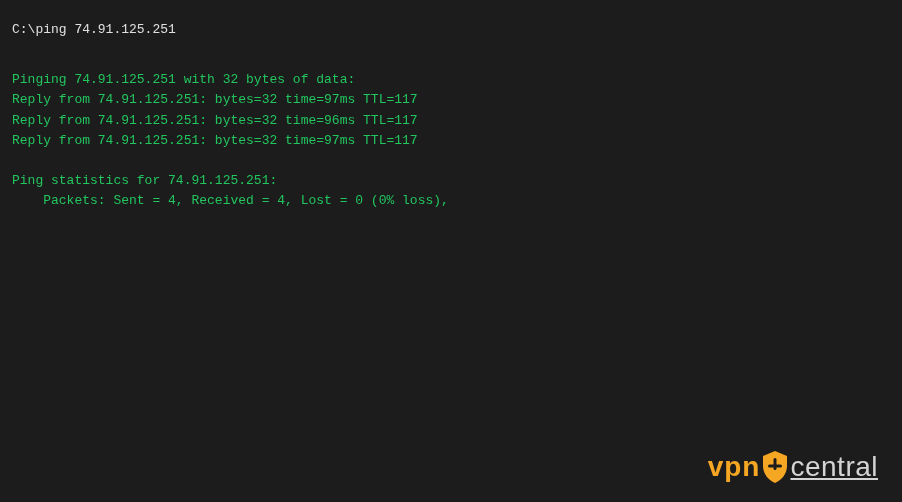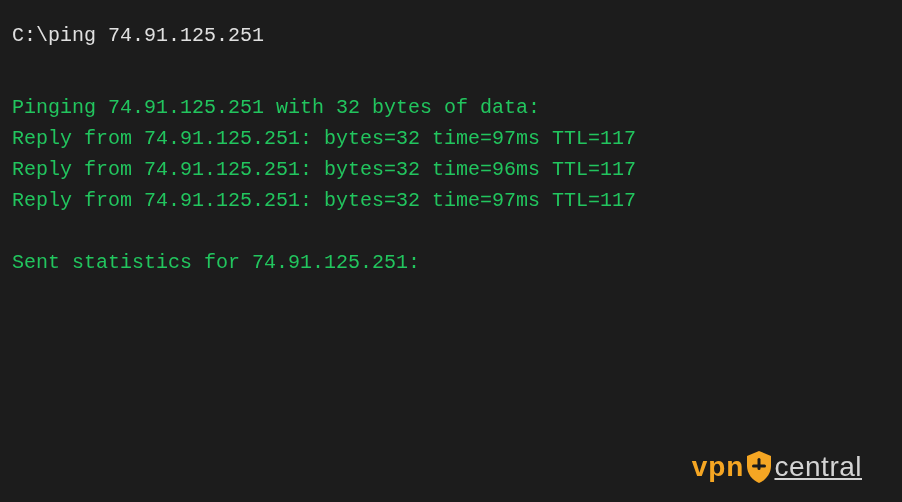--- a/index.html
+++ b/index.html
@@ -16,21 +16,21 @@
       font-family: 'Courier New', Courier, monospace;
       position: relative;
     }
 
     .terminal {
       width: 100%;
       height: 100%;
       background-color: #1c1c1c;
       padding: 20px 12px;
       color: #e0e0e0;
-      font-size: 20px;
+      font-size: 13px;
       line-height: 1.55;
     }
 
     .terminal-line {
       white-space: pre;
       display: block;
       color: #22c55e;
     }
 
     .terminal-line.command {
@@ -38,21 +38,21 @@
       margin-bottom: 10px;
     }
 
     .terminal-line.blank {
       height: 1.55em;
     }
 
     .branding {
       position: absolute;
       bottom: 18px;
-      right: 40px;
+      right: 24px;
       display: flex;
       align-items: center;
       gap: 0px;
     }
 
     .vpn-text {
       color: #f5a623;
       font-size: 28px;
       font-weight: 900;
       font-family: Arial, sans-serif;
@@ -78,21 +78,22 @@
 <body>
 
 <div class="terminal">
   <span class="terminal-line command">C:\ping 74.91.125.251</span>
   <span class="terminal-line blank">&nbsp;</span>
   <span class="terminal-line">Pinging 74.91.125.251 with 32 bytes of data:</span>
   <span class="terminal-line">Reply from 74.91.125.251: bytes=32 time=97ms TTL=117</span>
   <span class="terminal-line">Reply from 74.91.125.251: bytes=32 time=96ms TTL=117</span>
   <span class="terminal-line">Reply from 74.91.125.251: bytes=32 time=97ms TTL=117</span>
   <span class="terminal-line blank">&nbsp;</span>
-  <span class="terminal-line">Sent statistics for 74.91.125.251:</span>
+  <span class="terminal-line">Ping statistics for 74.91.125.251:</span>
+  <span class="terminal-line">    Packets: Sent = 4, Received = 4, Lost = 0 (0% loss),</span>
 </div>
 
 <div class="branding">
   <span class="vpn-text">vpn</span>
   <svg class="shield-svg" width="28" height="34" viewBox="0 0 28 34" fill="none" xmlns="http://www.w3.org/2000/svg">
     <path d="M14 1L2 6V16C2 23.5 7.5 30.5 14 33C20.5 30.5 26 23.5 26 16V6L14 1Z" fill="#f5a623"></path>
     <rect x="12.5" y="8" width="3" height="12" rx="1.5" fill="#1c1c1c"></rect>
     <rect x="7" y="14.5" width="14" height="3" rx="1.5" fill="#1c1c1c"></rect>
   </svg>
   <span class="central-text">central</span>

